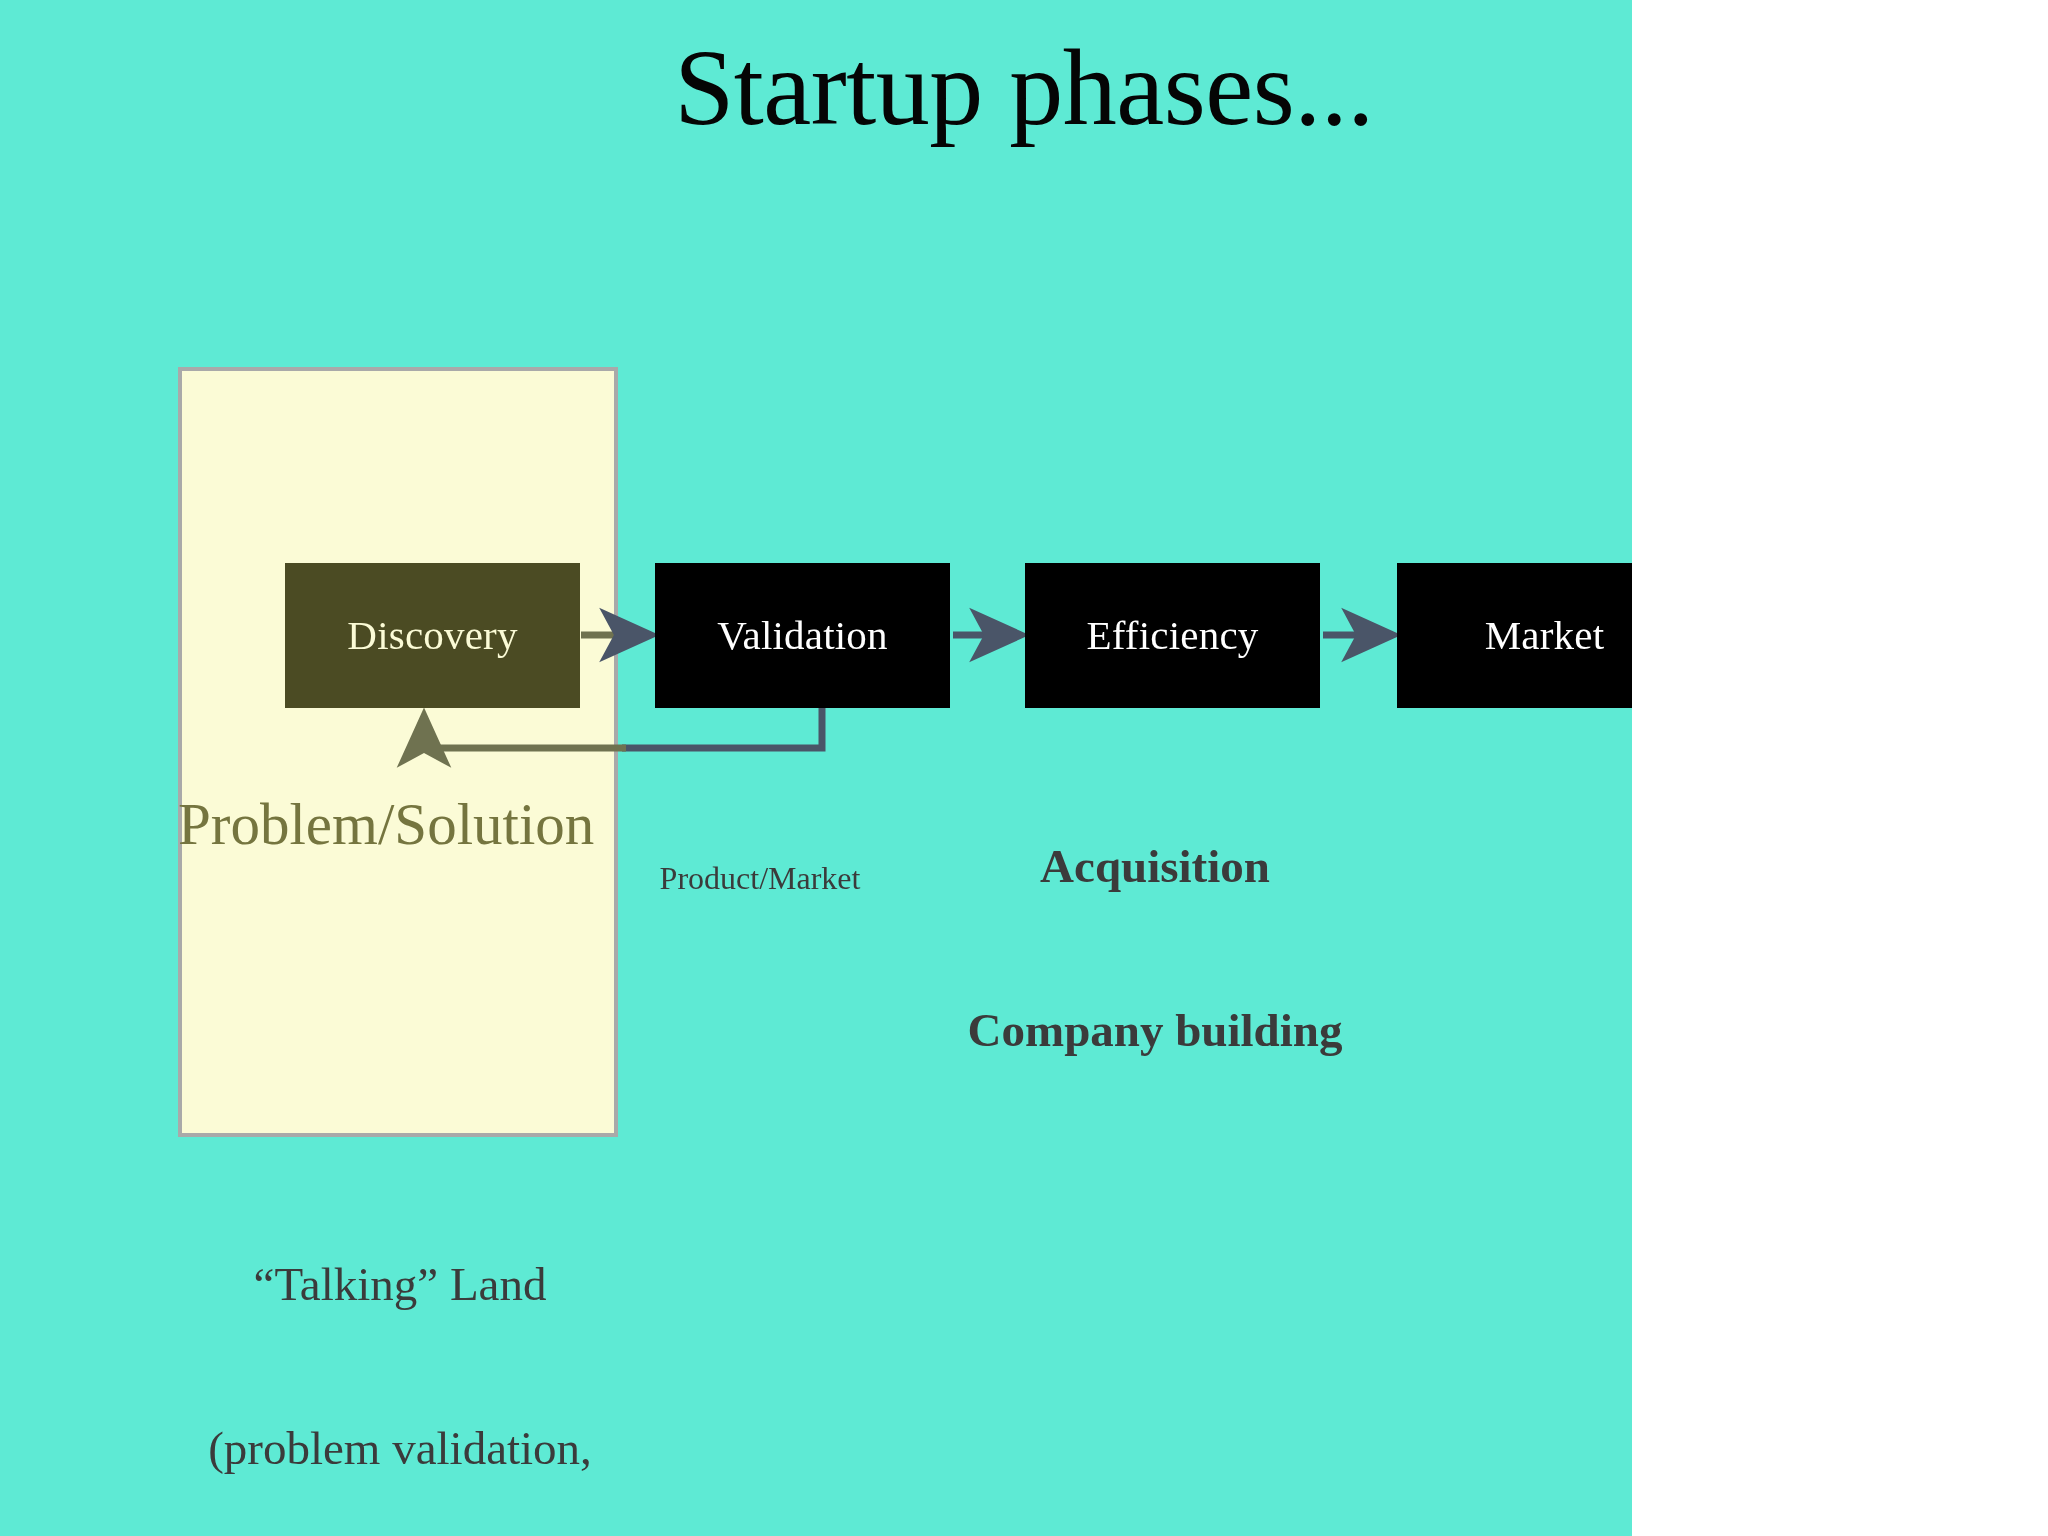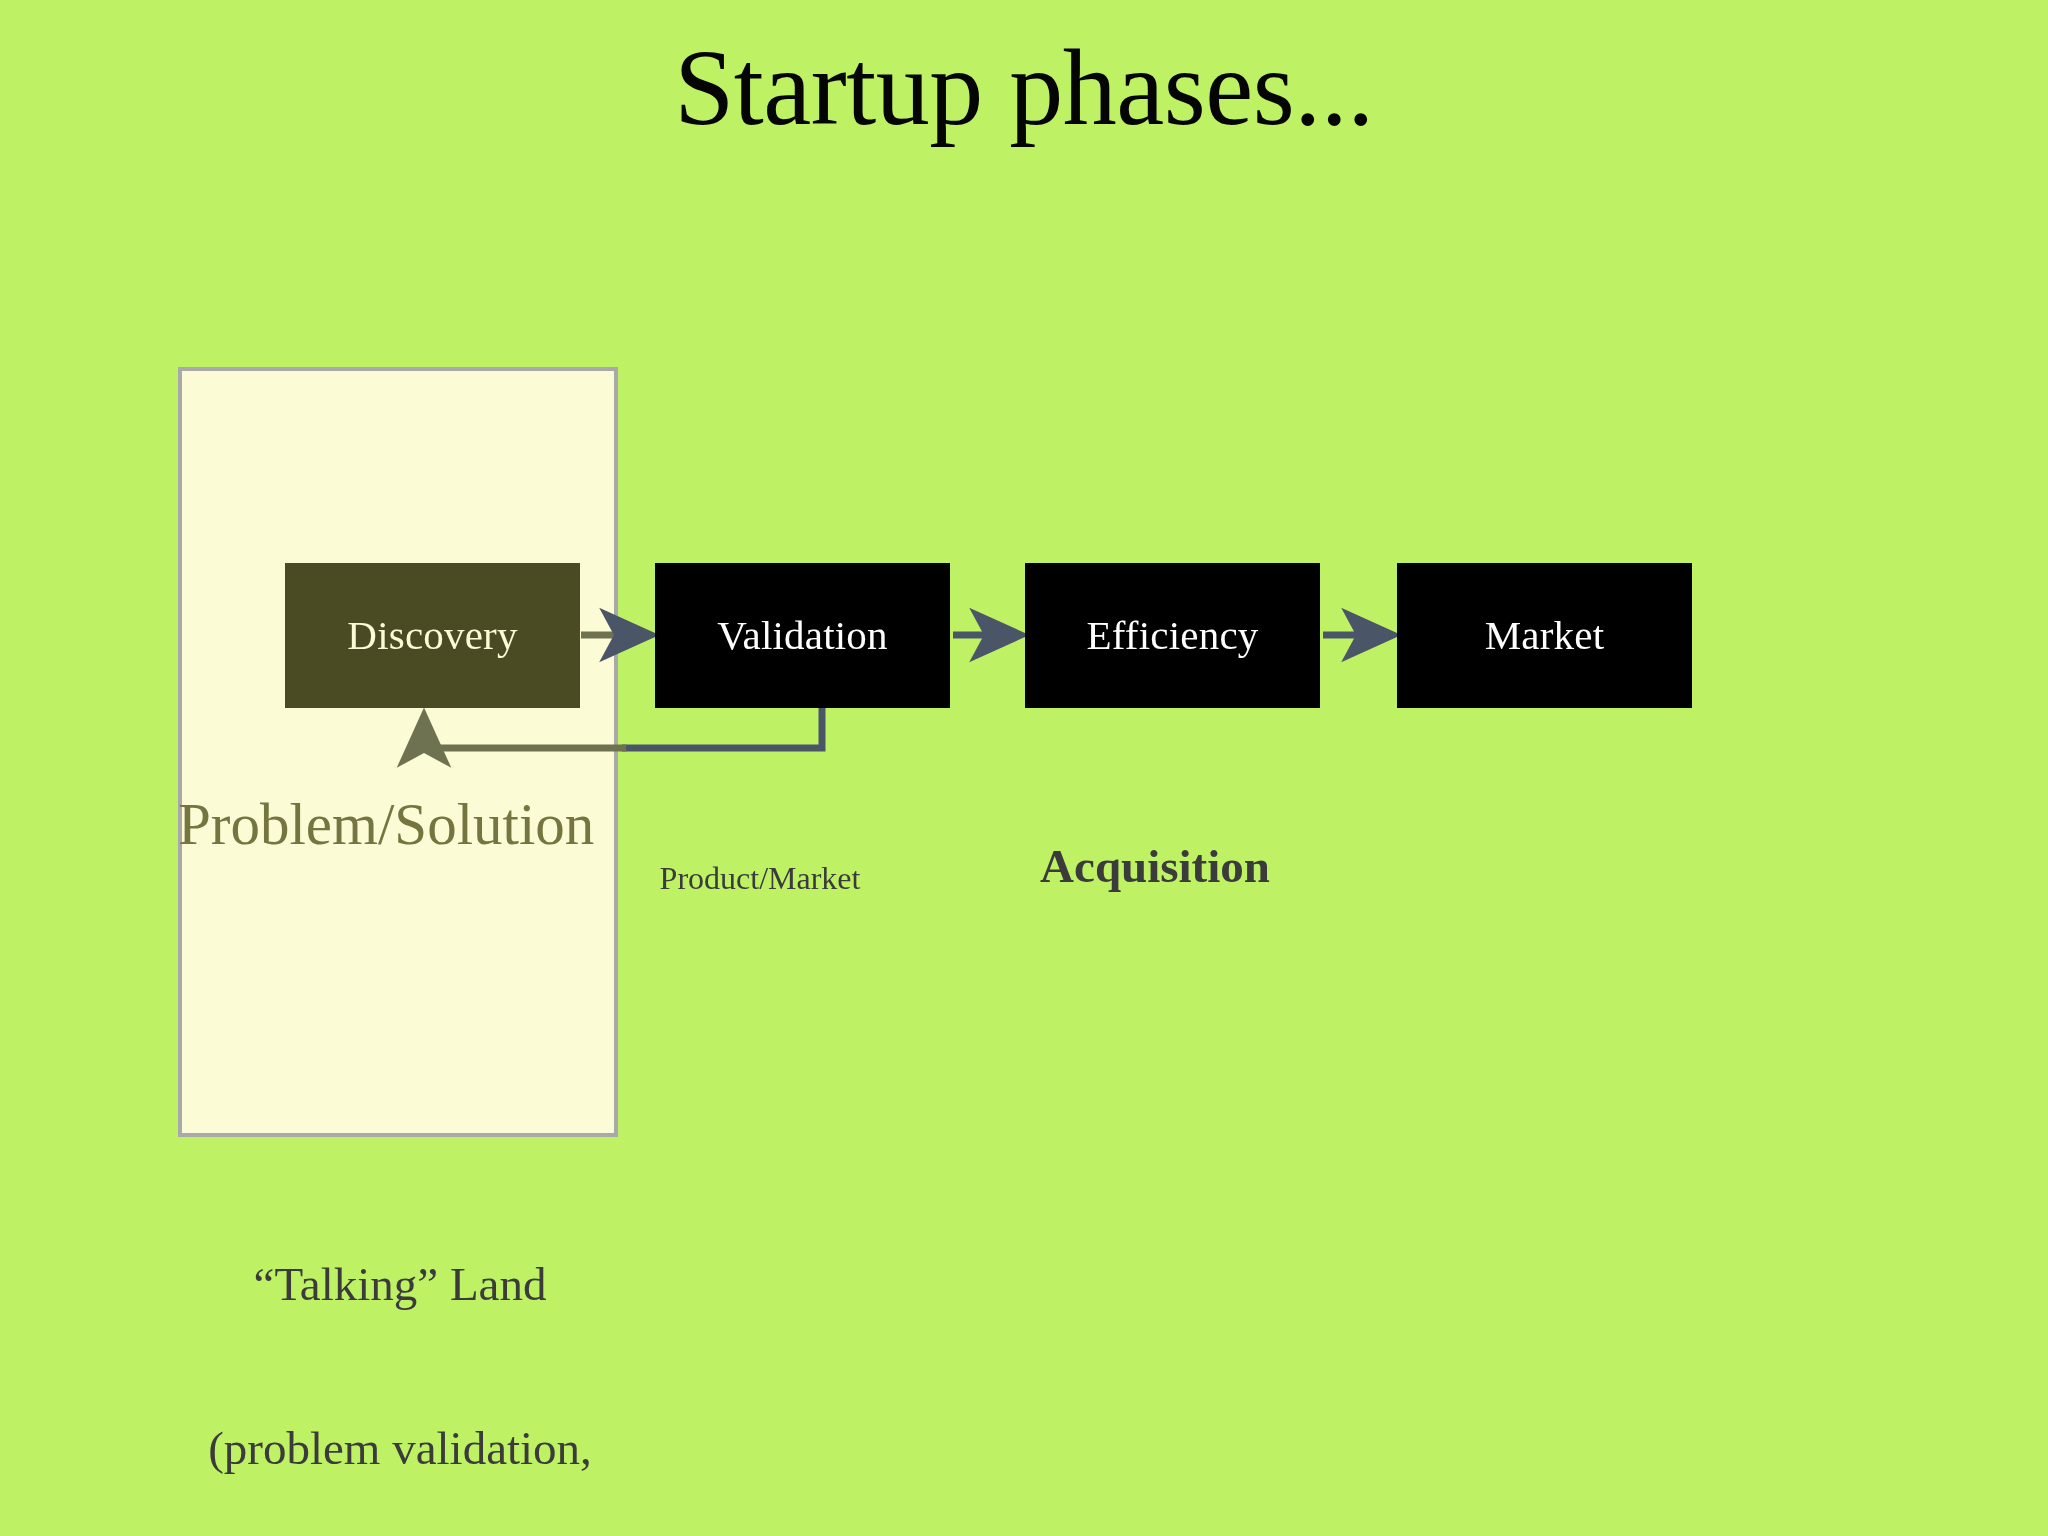--- a/index.html
+++ b/index.html
@@ -6,23 +6,23 @@
   html, body {
     margin: 0;
     padding: 0;
     background: #ffffff;
   }
   body {
     font-family: "Liberation Serif", "DejaVu Serif", serif;
   }
   #slide {
     position: relative;
-    width: 2048px;
+    width: 1632px;
     height: 1536px;
-    background: #bef264;
+    background: #5eead4;
     overflow: hidden;
   }
 
   
   #title {
     position: absolute;
     left: 0;
     top: 34px;
     width: 2048px;
     text-align: center;
@@ -169,20 +169,21 @@
   <div id="box-scale" class="phase-box dark">
     <span>Market</span>
   </div>
 
   <div id="label-problem-solution" class="caption">Problem/Solution</div>
 
   <div id="label-product-market" class="caption">Product/Market</div>
 
   <div id="label-acquisition" class="caption">
     <span class="cap-line">Acquisition</span>
+    <span class="cap-line">Company building</span>
   </div>
 
   <div id="caption-talking-land" class="caption">
     <span class="cap-line">“Talking” Land</span>
     <span class="cap-line">(problem validation,</span>
     
   </div>
 
 </div>
 

